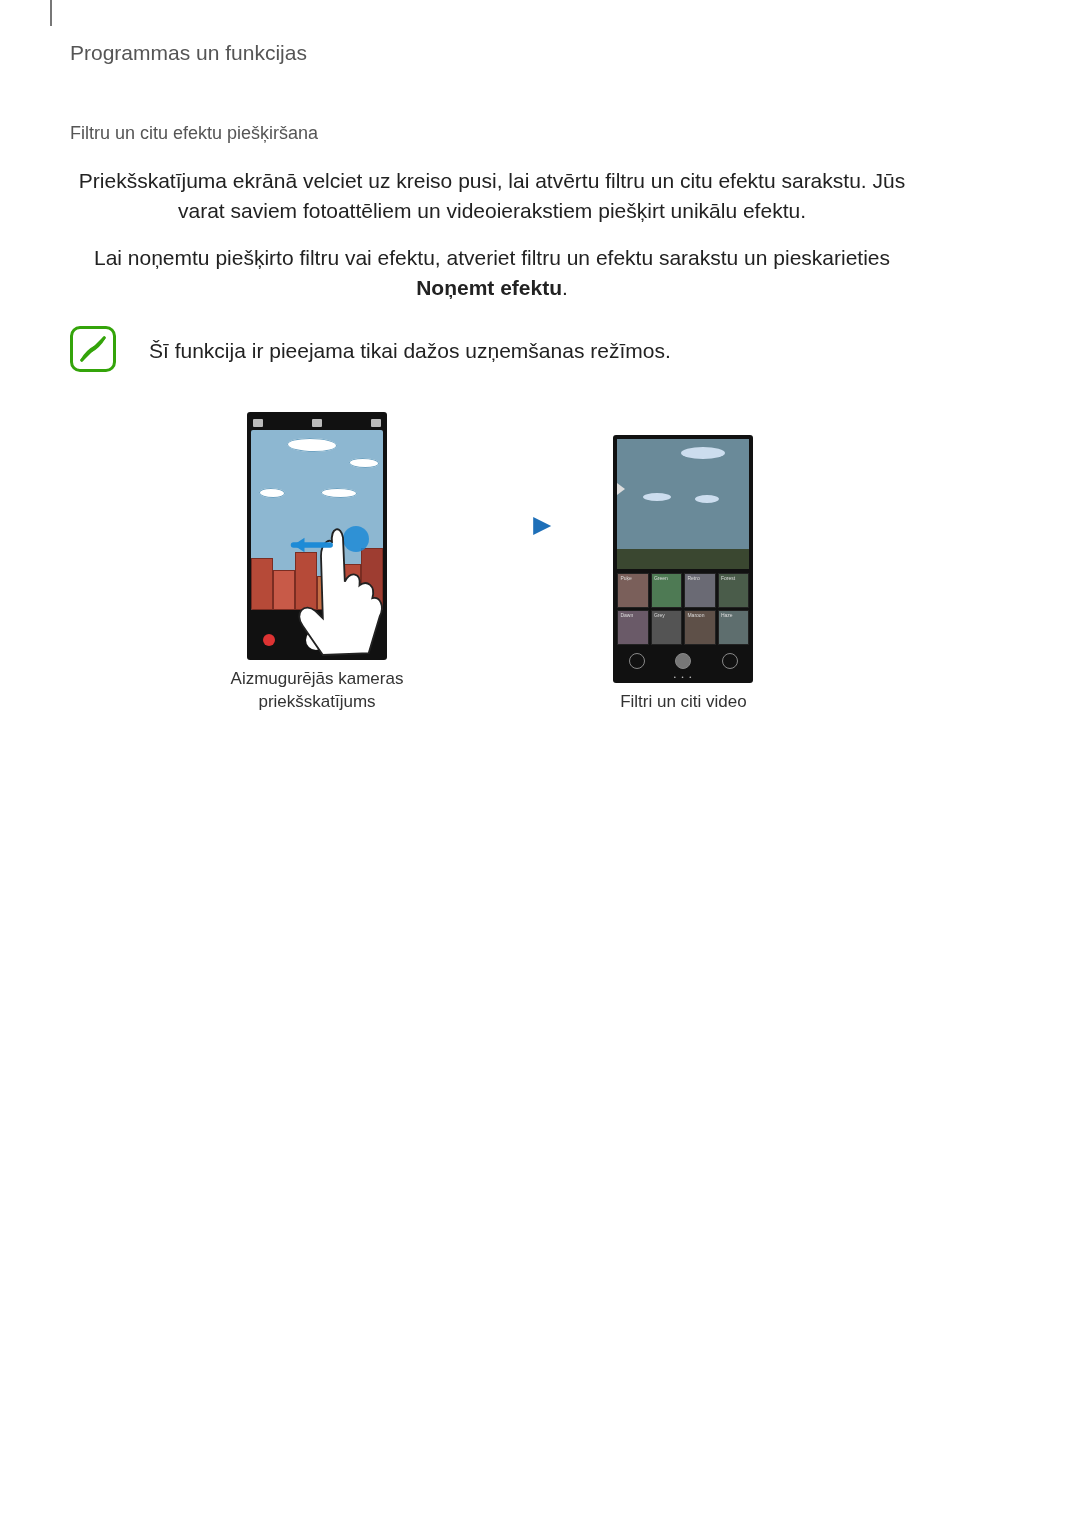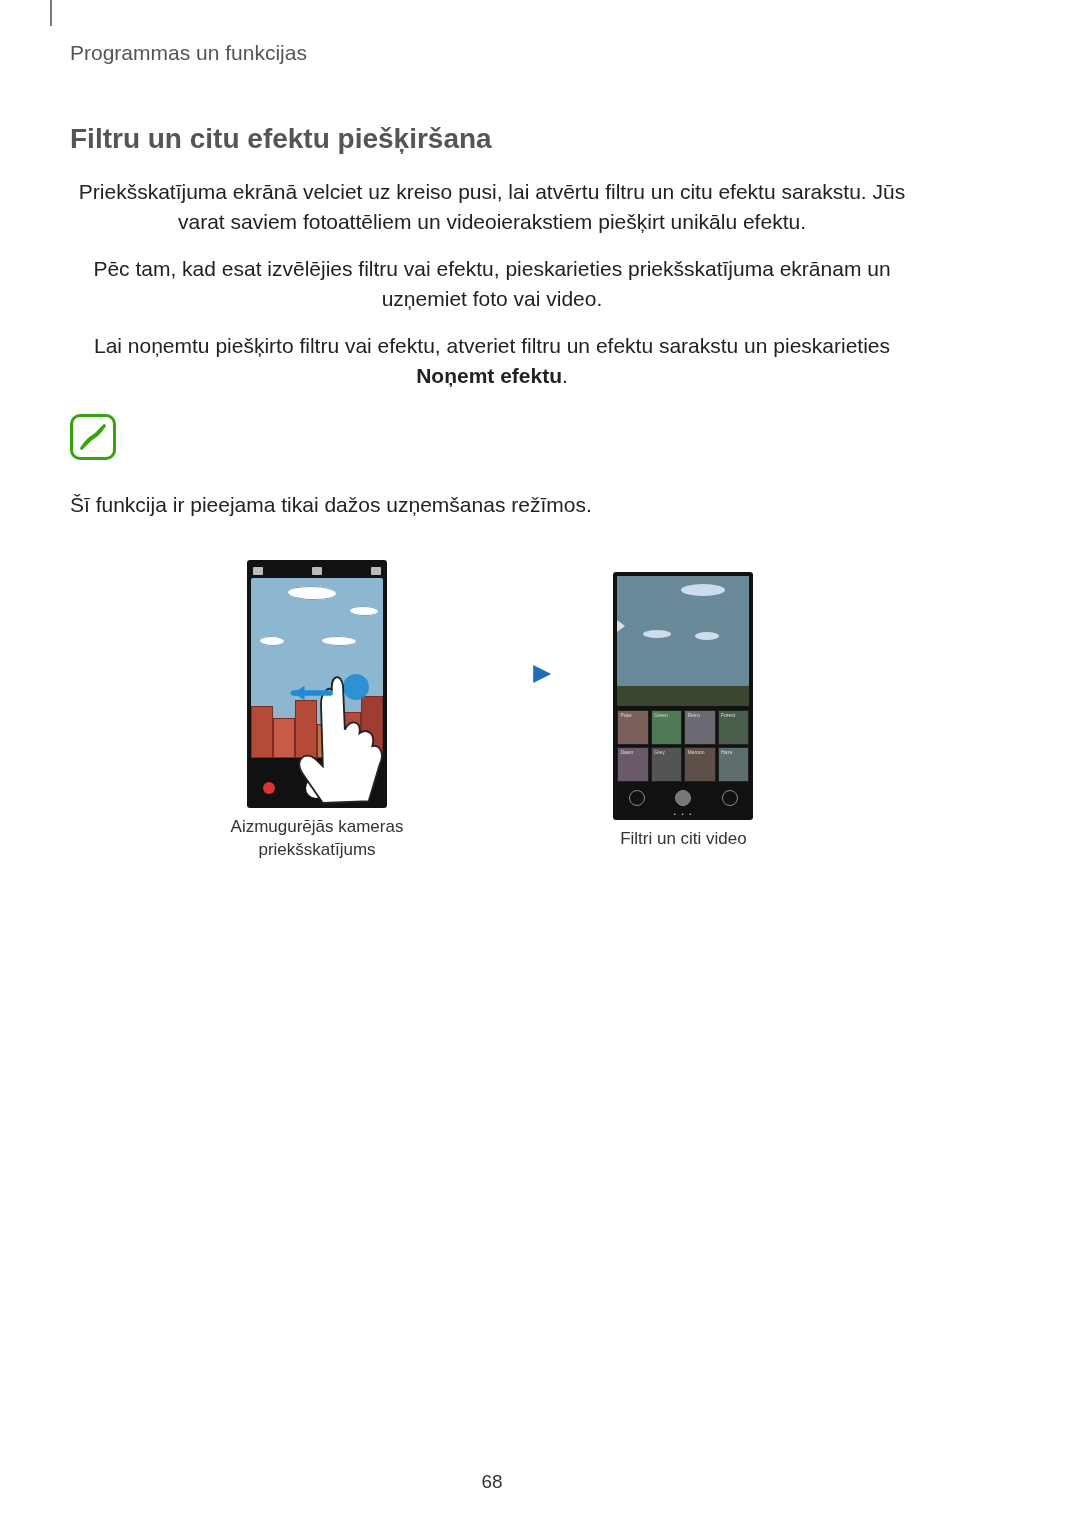--- a/index.html
+++ b/index.html
@@ -28,40 +28,39 @@
     height: 26px;
     background: #777;
   }
   .header {
     font-size: 21px;
     color: #555;
     margin-top: 6px;
     margin-bottom: 58px;
   }
   h2.subheading {
-    font-size: 28px;
-    font-weight: bold;
+    font-size: 18px;
+    font-weight: normal;
     color: #555;
     margin: 0 0 22px 0;
   }
   p.body {
     font-size: 21px;
     line-height: 1.45;
     margin: 0 0 16px 0;
     color: #222;
     text-align: center;
   }
   p.body .b { font-weight: bold; }
   .note-row {
     display: flex;
     align-items: flex-start;
-    gap: 24px;
+    gap: 33px;
     margin-top: 26px;
     margin-bottom: 40px;
-    flex-direction: column;
   }
   .note-icon {
     width: 46px;
     height: 46px;
     flex: 0 0 46px;
     border: 3px solid #34a40a;
     border-radius: 10px;
     box-sizing: border-box;
     display: flex;
     align-items: center;
@@ -70,21 +69,21 @@
   }
   .note-icon svg { width: 30px; height: 30px; }
   .note-text {
     font-size: 21px;
     line-height: 1.45;
     padding-top: 6px;
   }
   .figures {
     display: flex;
     justify-content: center;
-    align-items: center;
+    align-items: flex-end;
     gap: 60px;
     margin-top: 6px;
   }
   .fig-col {
     display: flex;
     flex-direction: column;
     align-items: center;
     position: relative;
   }
   .phone {
@@ -211,21 +210,20 @@
 
 <div class="page">
   <div class="edge-mark"></div>
 
   <div class="header">Programmas un funkcijas</div>
 
   <h2 class="subheading">Filtru un citu efektu piešķiršana</h2>
 
   <p class="body">Priekšskatījuma ekrānā velciet uz kreiso pusi, lai atvērtu filtru un citu efektu sarakstu. Jūs varat saviem fotoattēliem un videoierakstiem piešķirt unikālu efektu.</p>
 
-  <p class="body">Pēc tam, kad esat izvēlējies filtru vai efektu, pieskarieties priekšskatījuma ekrānam un uzņemiet foto vai video.</p>
 
   <p class="body">
     <span>Lai noņemtu piešķirto filtru vai efektu, atveriet filtru un efektu sarakstu un pieskarieties </span><span class="b">Noņemt efektu</span><span>.</span>
   </p>
 
   <div class="note-row">
     <div class="note-icon">
       <svg viewBox="0 0 32 32">
         <path d="M4 28 L28 4" stroke="#34a40a" stroke-width="3" fill="none" stroke-linecap="round"></path>
         <path d="M4 28 Q10 18 18 14" stroke="#34a40a" stroke-width="3" fill="none" stroke-linecap="round"></path>
@@ -340,14 +338,13 @@
           <div class="ficon"></div>
           <div class="ficon center"></div>
           <div class="ficon"></div>
         </div>
         <div class="dots">• • •</div>
       </div>
       <div class="caption">Filtri un citi video</div>
     </div>
   </div>
 
-  <div class="pagenum">68</div>
 </div>
 
 </body></html>

